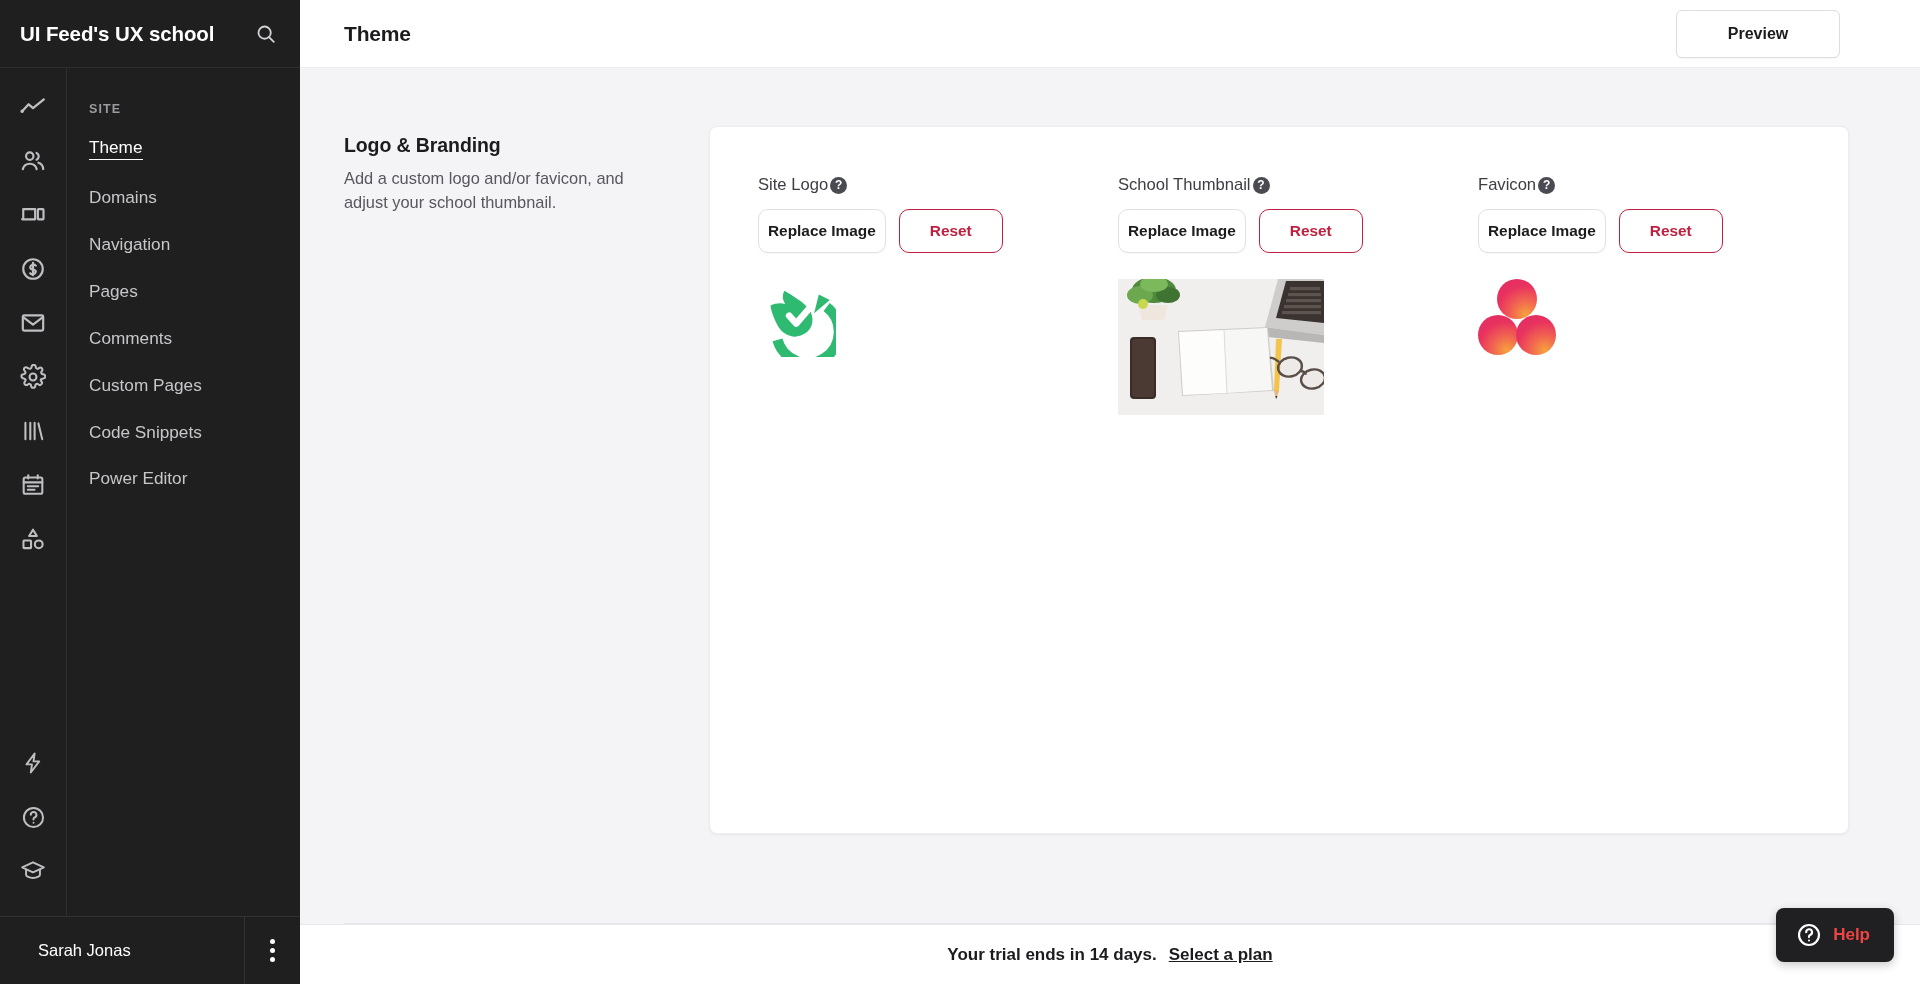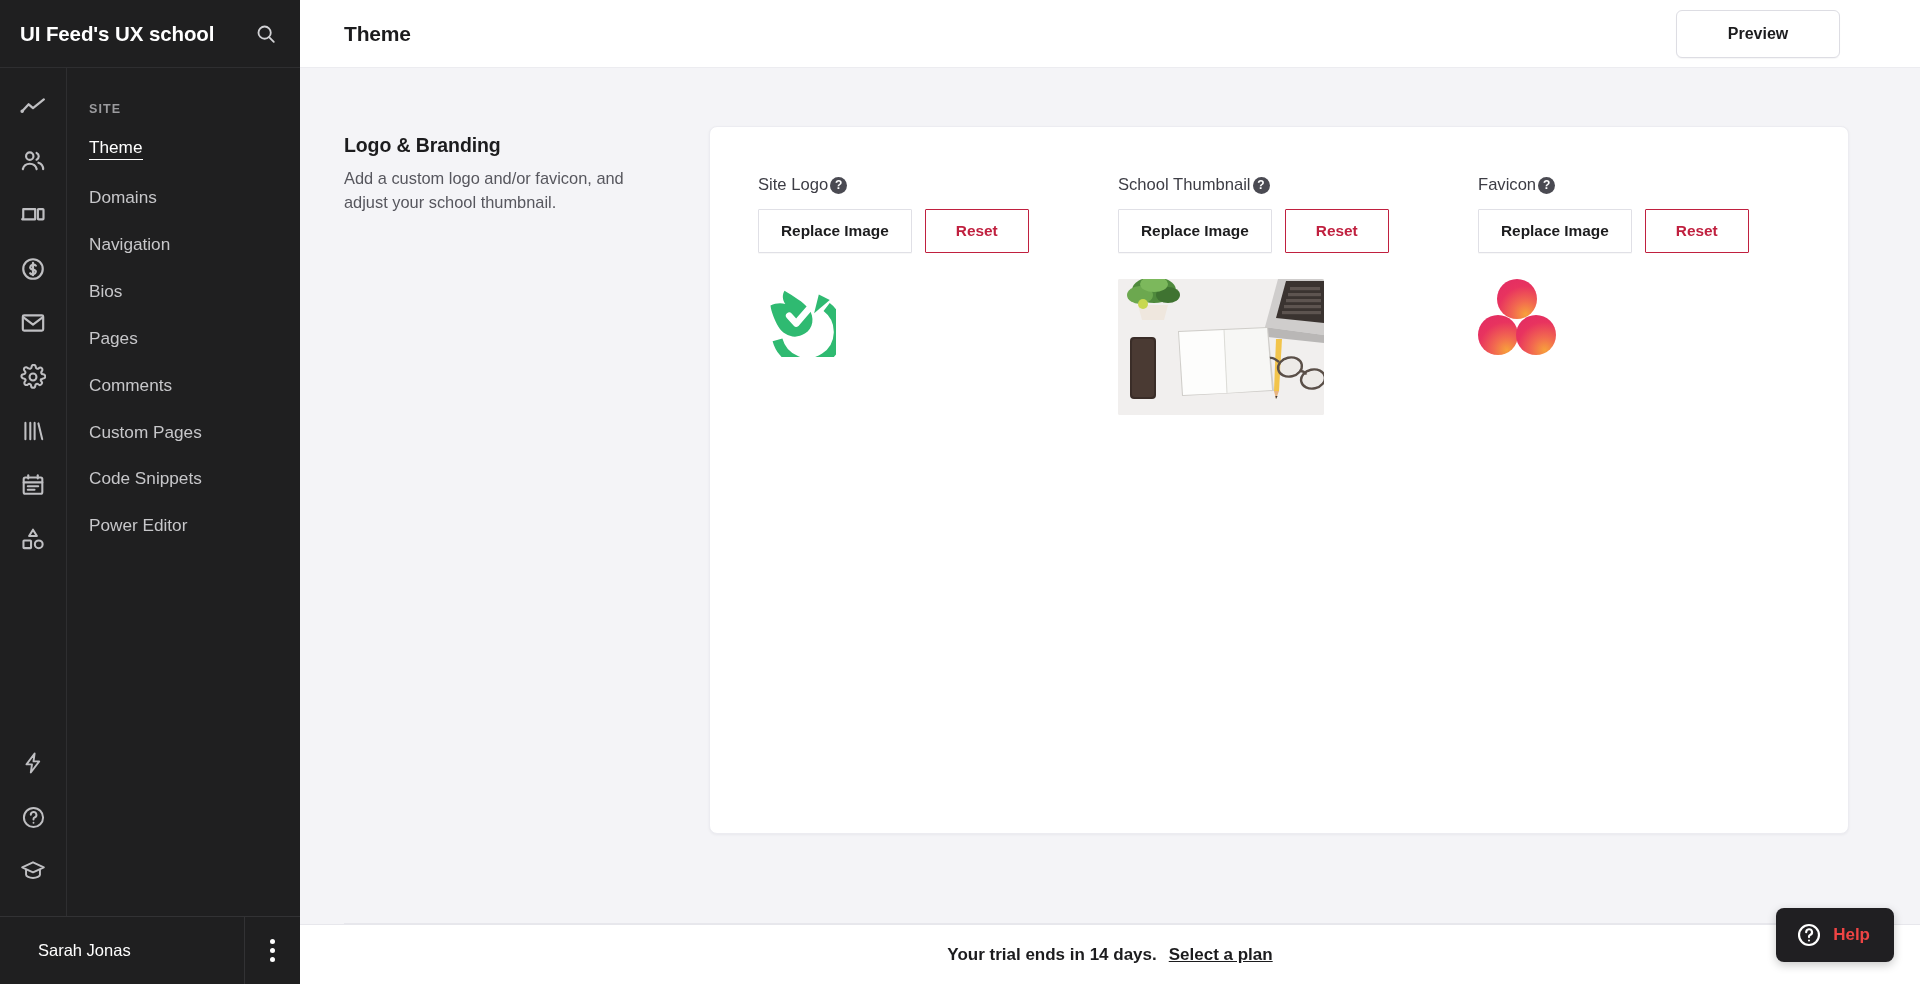--- a/index.html
+++ b/index.html
@@ -136,23 +136,23 @@
   .help-dot {
     width: 17px; height: 17px; border-radius: 50%;
     background: #4a4a52; color: #ffffff;
     font-size: 12px; font-weight: 700;
     display: flex; align-items: center; justify-content: center;
     line-height: 1; cursor: pointer; flex: 0 0 17px;
   }
 
   .btn-row { display: flex; gap: 13px; }
   .btn {
-    height: 44px; border-radius: 1px; font-family: inherit;
+    height: 44px; border-radius: 10px; font-family: inherit;
     font-size: 15.4px; font-weight: 700; cursor: pointer;
-    padding: 0 22px; background: #ffffff;
+    padding: 0 9px; background: #ffffff;
   }
   .btn-replace { border: 1px solid #e0e0e6; color: #1c1c1e; box-shadow: 0 1px 1px rgba(20,20,40,.03); }
   .btn-reset { border: 1px solid #c0203f; color: #c0203f; min-width: 104px; }
 
   .preview-box { margin-top: 26px; }
 
   
   .logo-art { width: 78px; height: 78px; }
   .thumb-art {
     width: 206px; height: 136px; border-radius: 2px; overflow: hidden;
@@ -302,22 +302,20 @@
       <div class="nav-col">
         <div class="nav-group-label">SITE</div>
 
         <a class="nav-item active">
           <span class="nav-text">Theme</span></a>
         <a class="nav-item">
           <span class="nav-text">Domains</span></a>
         <a class="nav-item">
           <span class="nav-text">Navigation</span></a>
         <a class="nav-item">
-          <span class="nav-text">Bios</span></a>
-        <a class="nav-item">
           <span class="nav-text">Pages</span></a>
         <a class="nav-item">
           <span class="nav-text">Comments</span></a>
         <a class="nav-item">
           <span class="nav-text">Custom Pages</span></a>
         <a class="nav-item">
           <span class="nav-text">Code Snippets</span></a>
         <a class="nav-item">
           <span class="nav-text">Power Editor</span></a>
       </div>

